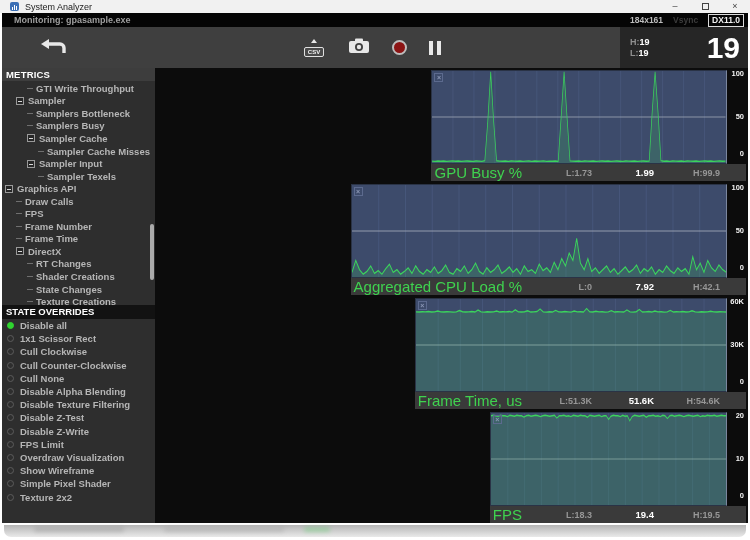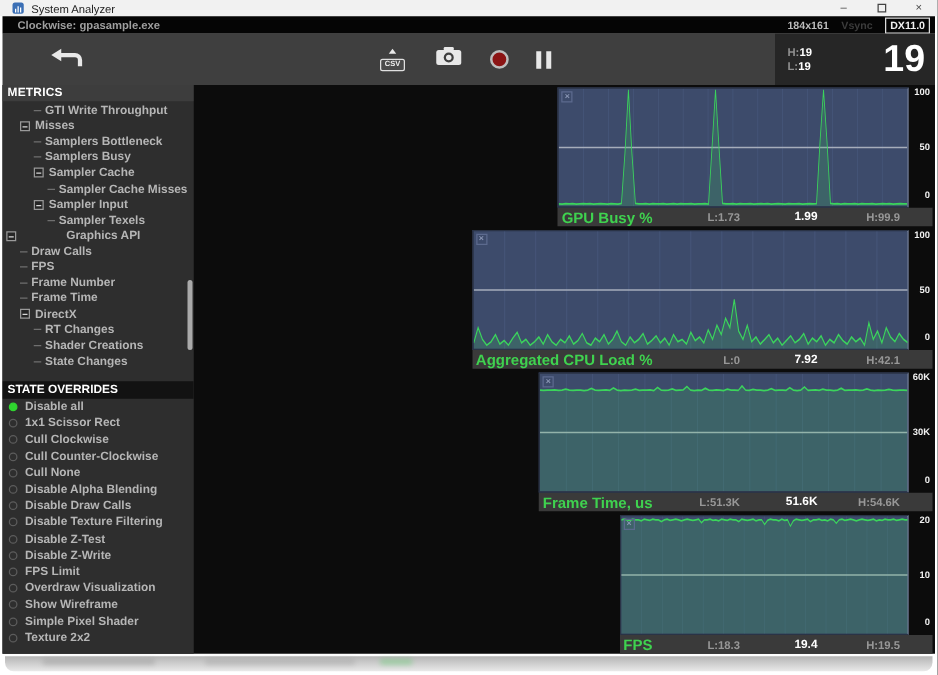--- a/index.html
+++ b/index.html
@@ -73,21 +73,21 @@
   .charts { flex:1; display:flex; flex-direction:column; gap:3px; padding:2px 2px 0 3px;align-items:flex-end; }
   .chart { flex:1; display:flex; flex-direction:column; position:relative; }
   .plot-row { flex:1; display:flex; }
   .plot { position:relative; flex:1; background:#3d4b6b; border:1px solid #2a3346; border-right:1px solid #7b869e; }
   .plot svg { position:absolute; inset:0; width:100%; height:100%; }
   .chart-close { position:absolute; top:2px; left:2px; width:9px; height:9px; border:1px solid #5c6a8e;
                  color:#8b97b5; font-size:7px; line-height:8px; text-align:center; font-weight:bold; }
   .yaxis { flex:0 0 19px; position:relative; background:#0c0c0c; }
   .ytick { position:absolute; right:2px; color:#f2f2f2; font-size:7.5px; font-weight:bold; }
   .legendbar { flex:0 0 15px; background:#3a3a3a; display:flex; align-items:center; }
-  .legend-name { color:#3fd24f; font-size:12px; font-weight:bold; margin-left:3px; }
+  .legend-name { color:#3fd24f; font-size:15px; font-weight:normal; margin-left:3px; }
   .legend-right { margin-left:auto; display:flex; align-items:center; padding-right:26px; }
   .lv-low, .lv-high { color:#979797; font-size:9px; font-weight:bold; }
   .lv-low { width:70px; text-align:right; }
   .lv-cur { color:#ffffff; font-size:9.5px; font-weight:bold; width:62px; text-align:right; }
   .lv-high { width:66px; text-align:right; }
 
   
   .bottom-band { position:absolute; top:525px; left:4px; width:742px; height:12px;
                  background:linear-gradient(#b5b5b5, #e9e9e9); border-radius:0 0 7px 7px; }
   .ghost { position:absolute; top:2px; height:5px; opacity:.35; filter:blur(2px); border-radius:2px; }
@@ -108,21 +108,21 @@
     </div>
     <span class="app-title">System Analyzer</span>
     <div class="win-controls">
       <span class="win-btn">–</span>
       <span class="win-btn"><span class="restore-glyph"></span></span>
       <span class="win-btn">×</span>
     </div>
   </div>
 
   <div class="monbar">
-    <span class="mon-text">Clockwise:  gpasample.exe</span>
+    <span class="mon-text">Monitoring:  gpasample.exe</span>
     <div class="mon-right">
       <span class="res-text">184x161</span>
       <span class="vsync-text">Vsync</span>
       <span class="dx-badge">DX11.0</span>
     </div>
   </div>
 
   <div class="toolbar">
     <div class="back-btn">
       <svg viewBox="0 0 30 22" width="30" height="22">
@@ -161,21 +161,21 @@
   <div class="main">
     <div class="sidebar">
       <div class="panel-header">METRICS</div>
       <div class="metrics-tree" id="metrics-tree">
           <div class="trow" style="padding-left: 25px;">
             <span class="branch"></span>
             <span class="label">GTI Write Throughput</span>
           </div>
           <div class="trow" style="padding-left: 14px;">
             <span class="expander"></span>
-            <span class="label">Misses</span>
+            <span class="label">Sampler</span>
           </div>
           <div class="trow" style="padding-left: 25px;">
             <span class="branch"></span>
             <span class="label">Samplers Bottleneck</span>
           </div>
           <div class="trow" style="padding-left: 25px;">
             <span class="branch"></span>
             <span class="label">Samplers Busy</span>
           </div>
           <div class="trow" style="padding-left: 25px;">
@@ -187,21 +187,21 @@
             <span class="label">Sampler Cache Misses</span>
           </div>
           <div class="trow" style="padding-left: 25px;">
             <span class="expander"></span>
             <span class="label">Sampler Input</span>
           </div>
           <div class="trow" style="padding-left: 36px;">
             <span class="branch"></span>
             <span class="label">Sampler Texels</span>
           </div>
-          <div class="trow" style="padding-left: 3px; gap: 36px;">
+          <div class="trow" style="padding-left: 3px;">
             <span class="expander"></span>
             <span class="label">Graphics API</span>
           </div>
           <div class="trow" style="padding-left: 14px;">
             <span class="branch"></span>
             <span class="label">Draw Calls</span>
           </div>
           <div class="trow" style="padding-left: 14px;">
             <span class="branch"></span>
             <span class="label">FPS</span>
@@ -223,20 +223,24 @@
             <span class="label">RT Changes</span>
           </div>
           <div class="trow" style="padding-left: 25px;">
             <span class="branch"></span>
             <span class="label">Shader Creations</span>
           </div>
           <div class="trow" style="padding-left: 25px;">
             <span class="branch"></span>
             <span class="label">State Changes</span>
           </div>
+          <div class="trow" style="padding-left: 25px;">
+            <span class="branch"></span>
+            <span class="label">Texture Creations</span>
+          </div>
         </div>
       <div class="vscroll"></div>
       <div class="overrides-header">STATE OVERRIDES</div>
       <div id="overrides-list">
           <div class="orow">
             <span class="radio sel"></span>
             <span class="label">Disable all</span>
           </div>
           <div class="orow">
             <span class="radio"></span>
@@ -250,24 +254,20 @@
             <span class="radio"></span>
             <span class="label">Cull Counter-Clockwise</span>
           </div>
           <div class="orow">
             <span class="radio"></span>
             <span class="label">Cull None</span>
           </div>
           <div class="orow">
             <span class="radio"></span>
             <span class="label">Disable Alpha Blending</span>
-          </div>
-          <div class="orow">
-            <span class="radio"></span>
-            <span class="label">Disable Draw Calls</span>
           </div>
           <div class="orow">
             <span class="radio"></span>
             <span class="label">Disable Texture Filtering</span>
           </div>
           <div class="orow">
             <span class="radio"></span>
             <span class="label">Disable Z-Test</span>
           </div>
           <div class="orow">

